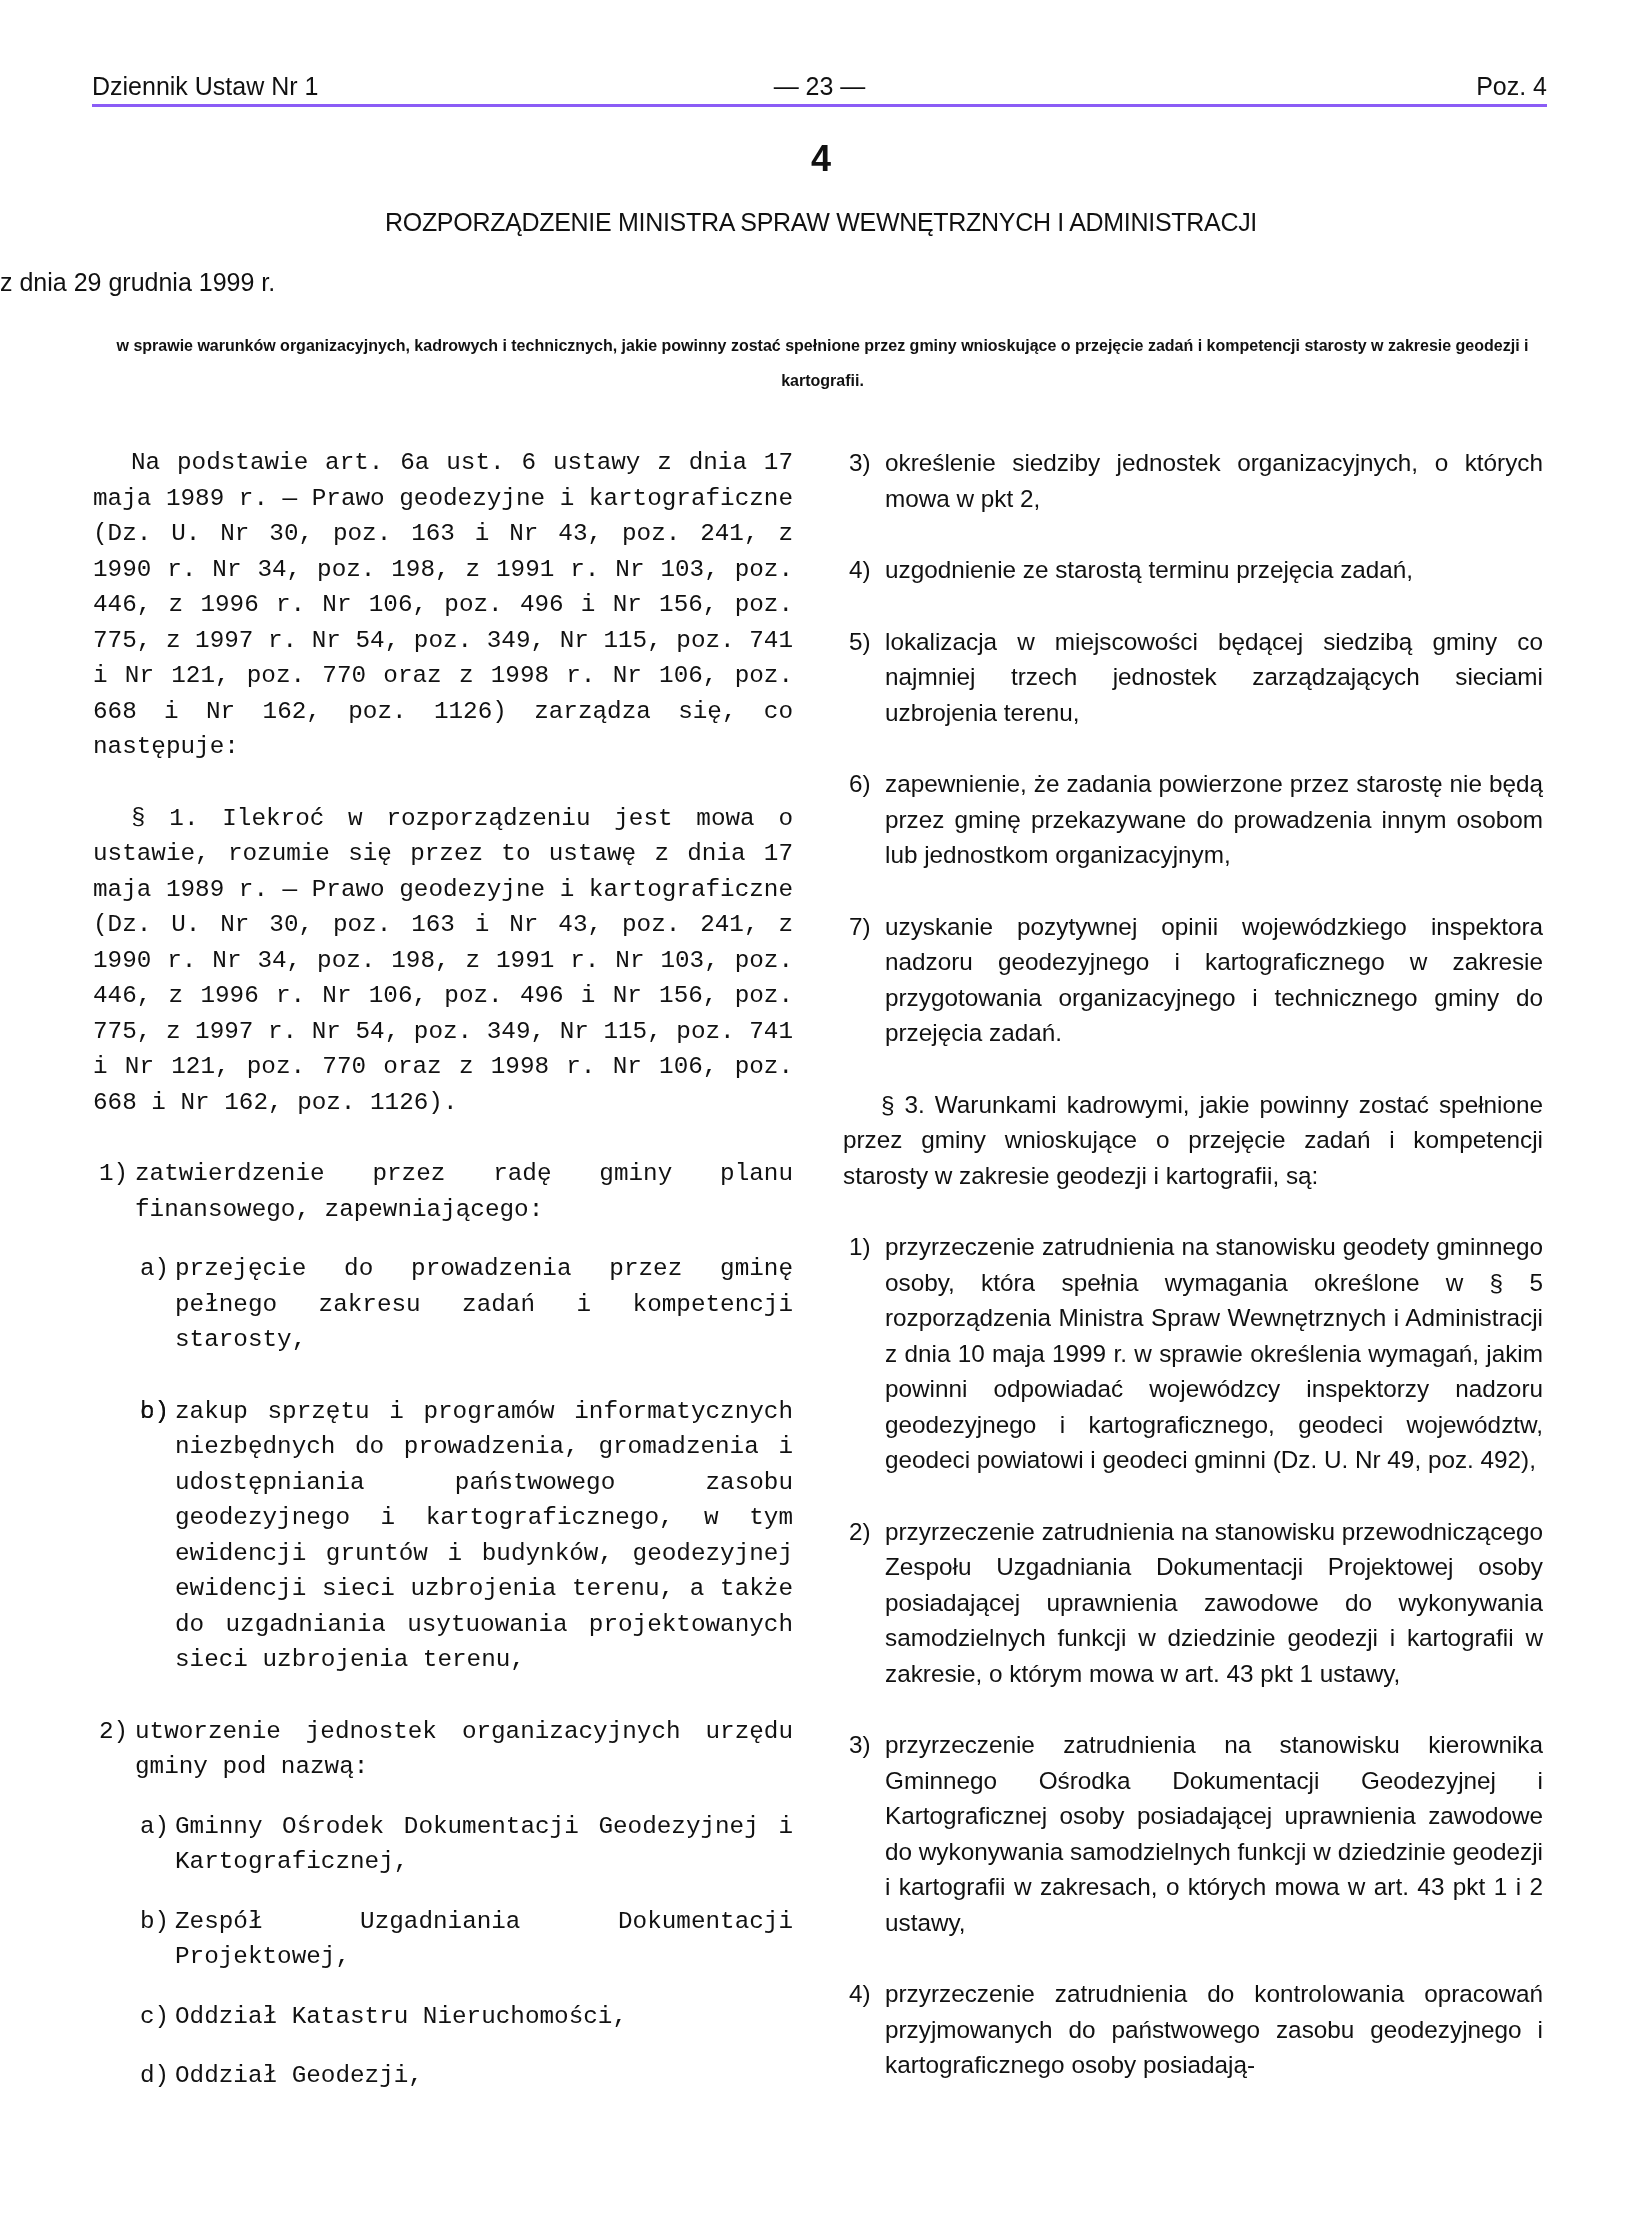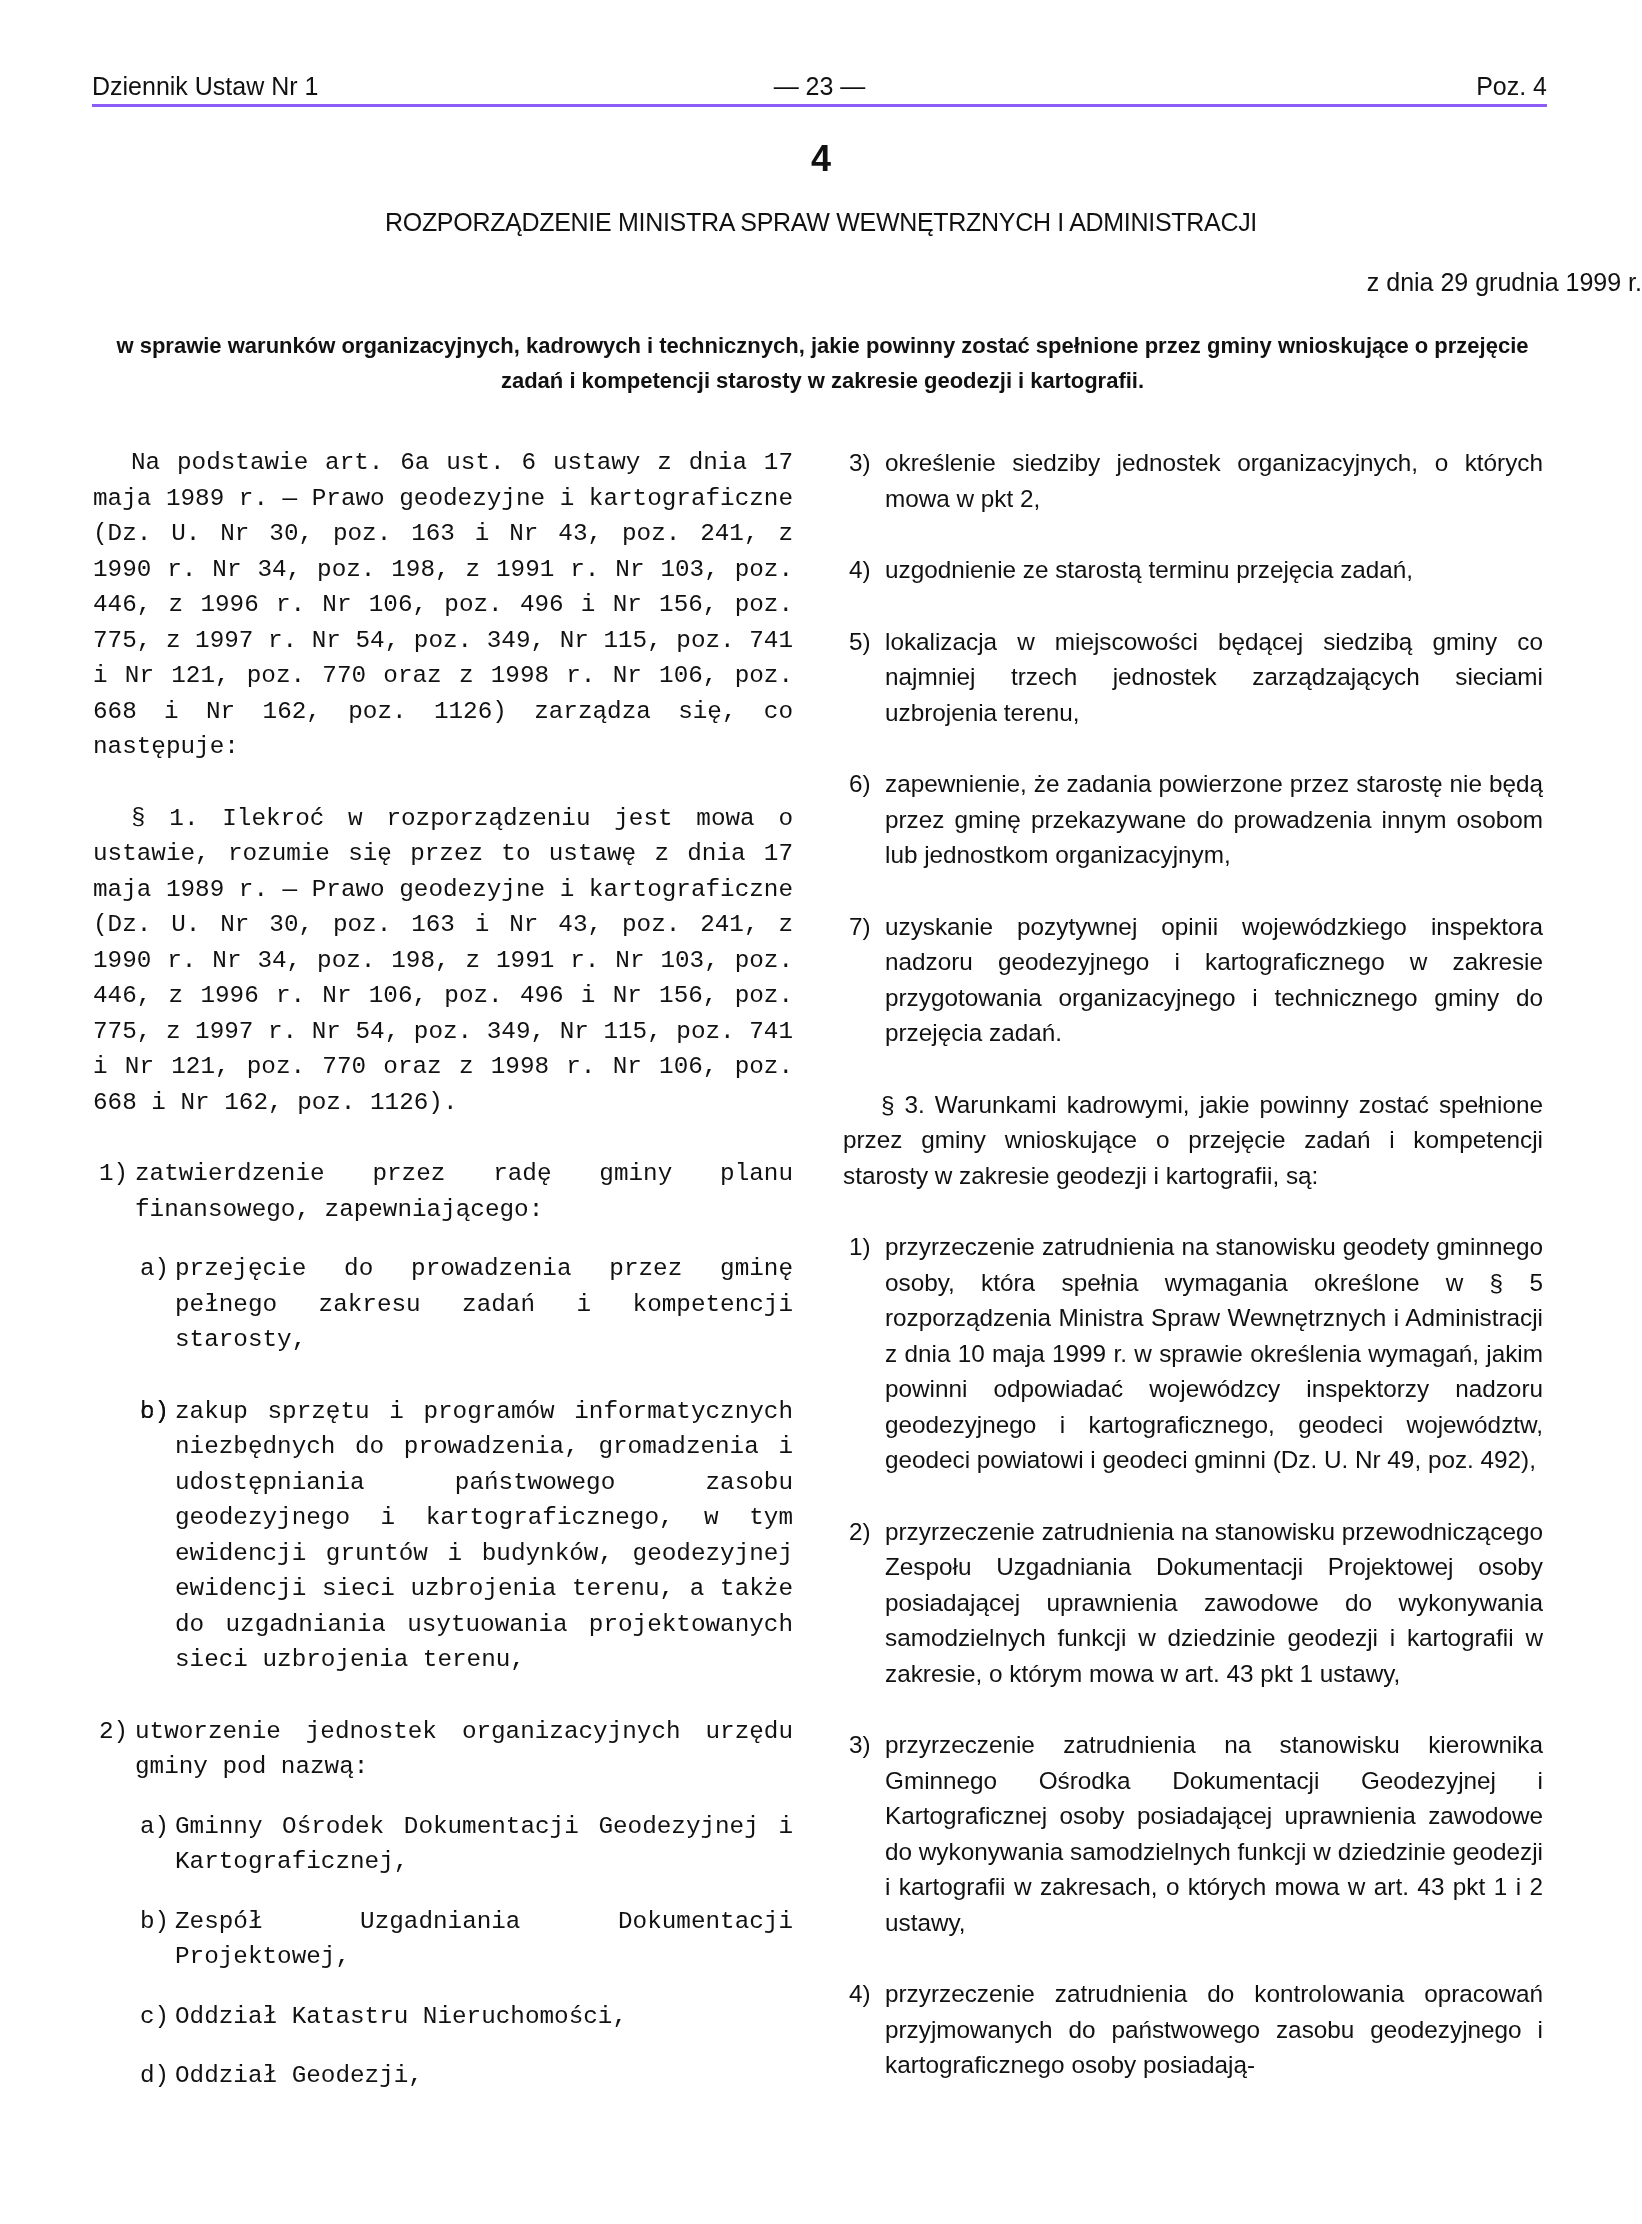--- a/index.html
+++ b/index.html
@@ -20,25 +20,25 @@
   .item-number {
     position: absolute; left: 0; width: 1642px; top: 138px;
     text-align: center; font-weight: bold; font-size: 36px;
   }
   .act-title {
     position: absolute; left: 0; width: 1642px; top: 208px;
     text-align: center; font-weight: normal; font-size: 25px; letter-spacing: -0.3px;
   }
   .act-date {
     position: absolute; left: 0; width: 1642px; top: 268px;
-    text-align: right; font-size: 25px;
+    text-align: left; font-size: 25px;
   }
   .act-subject {
     position: absolute; left: 100px; width: 1445px; top: 328px;
-    text-align: center; font-weight: bold; font-size: 22px; line-height: 35px;
+    text-align: center; font-weight: bold; font-size: 16px; line-height: 35px;
   }
 
   .column {
     position: absolute; top: 445px; width: 700px;
     font-size: 24.3px; line-height: 35.5px;
   }
   .col-left { left: 93px; font-family: Liberation Mono, monospace; }
   .col-right { left: 843px; }
 
   .para { text-align: justify; margin: 0 0 36px 0; text-indent: 38px; }

